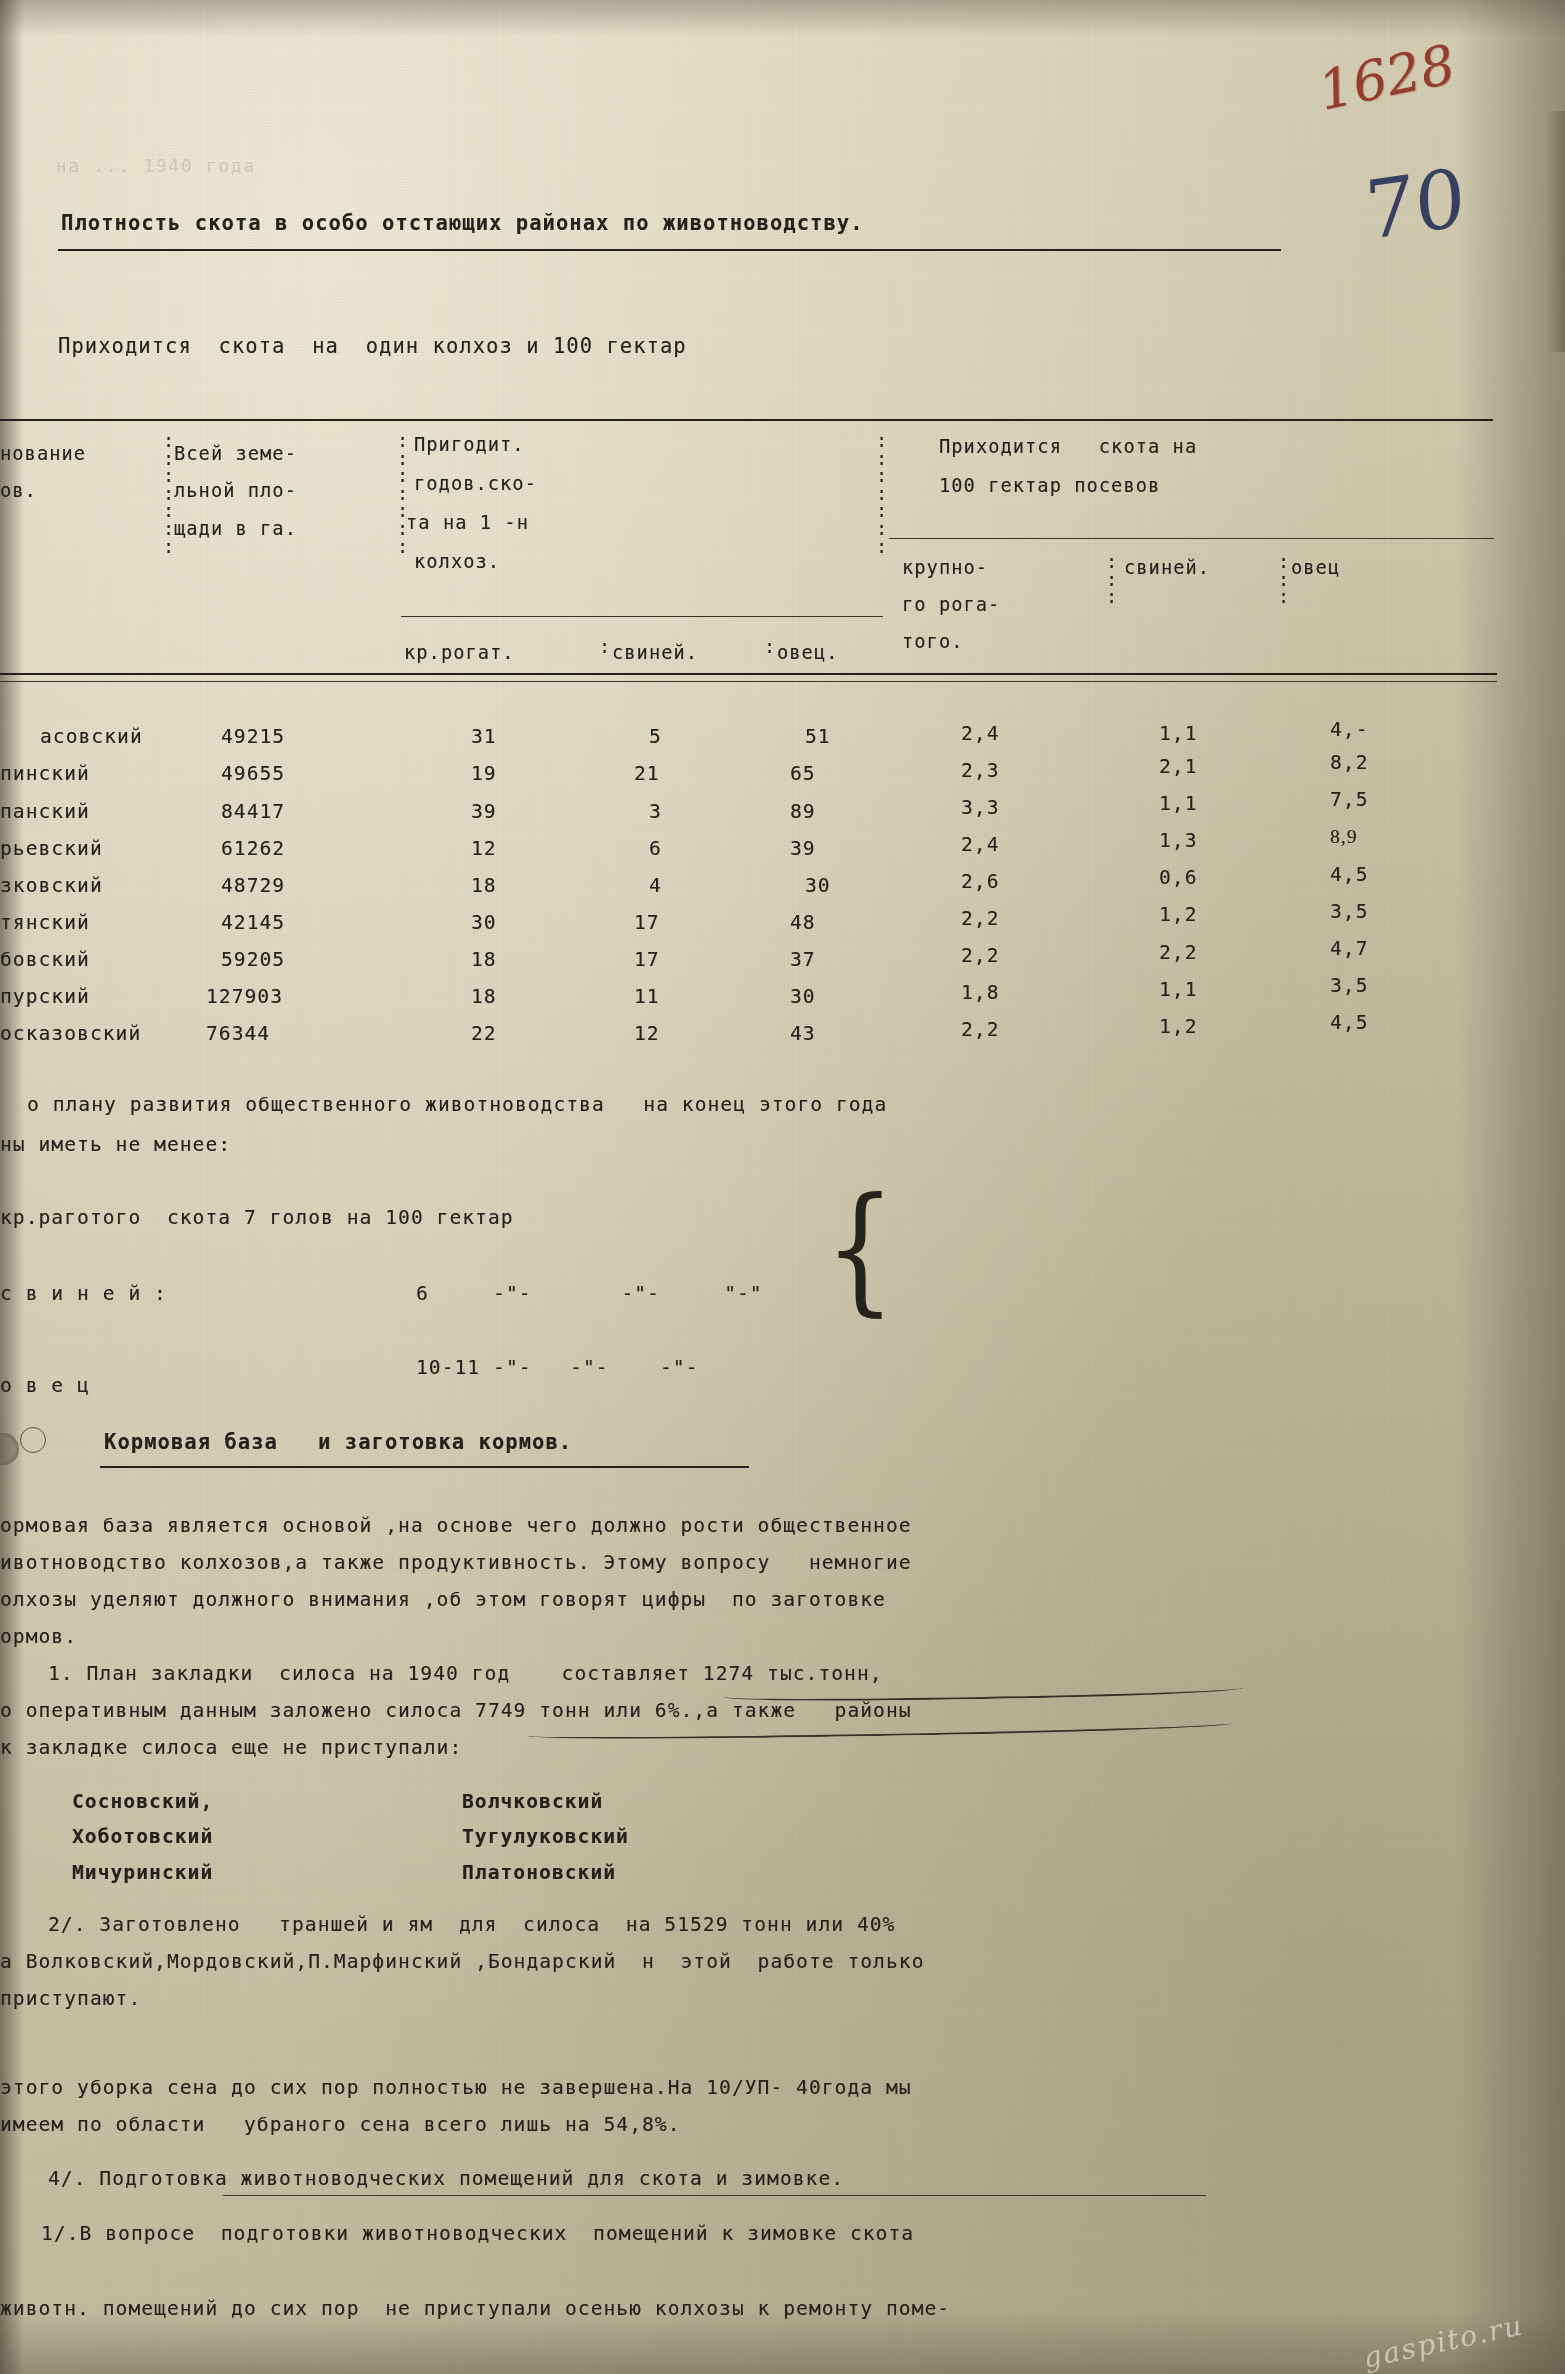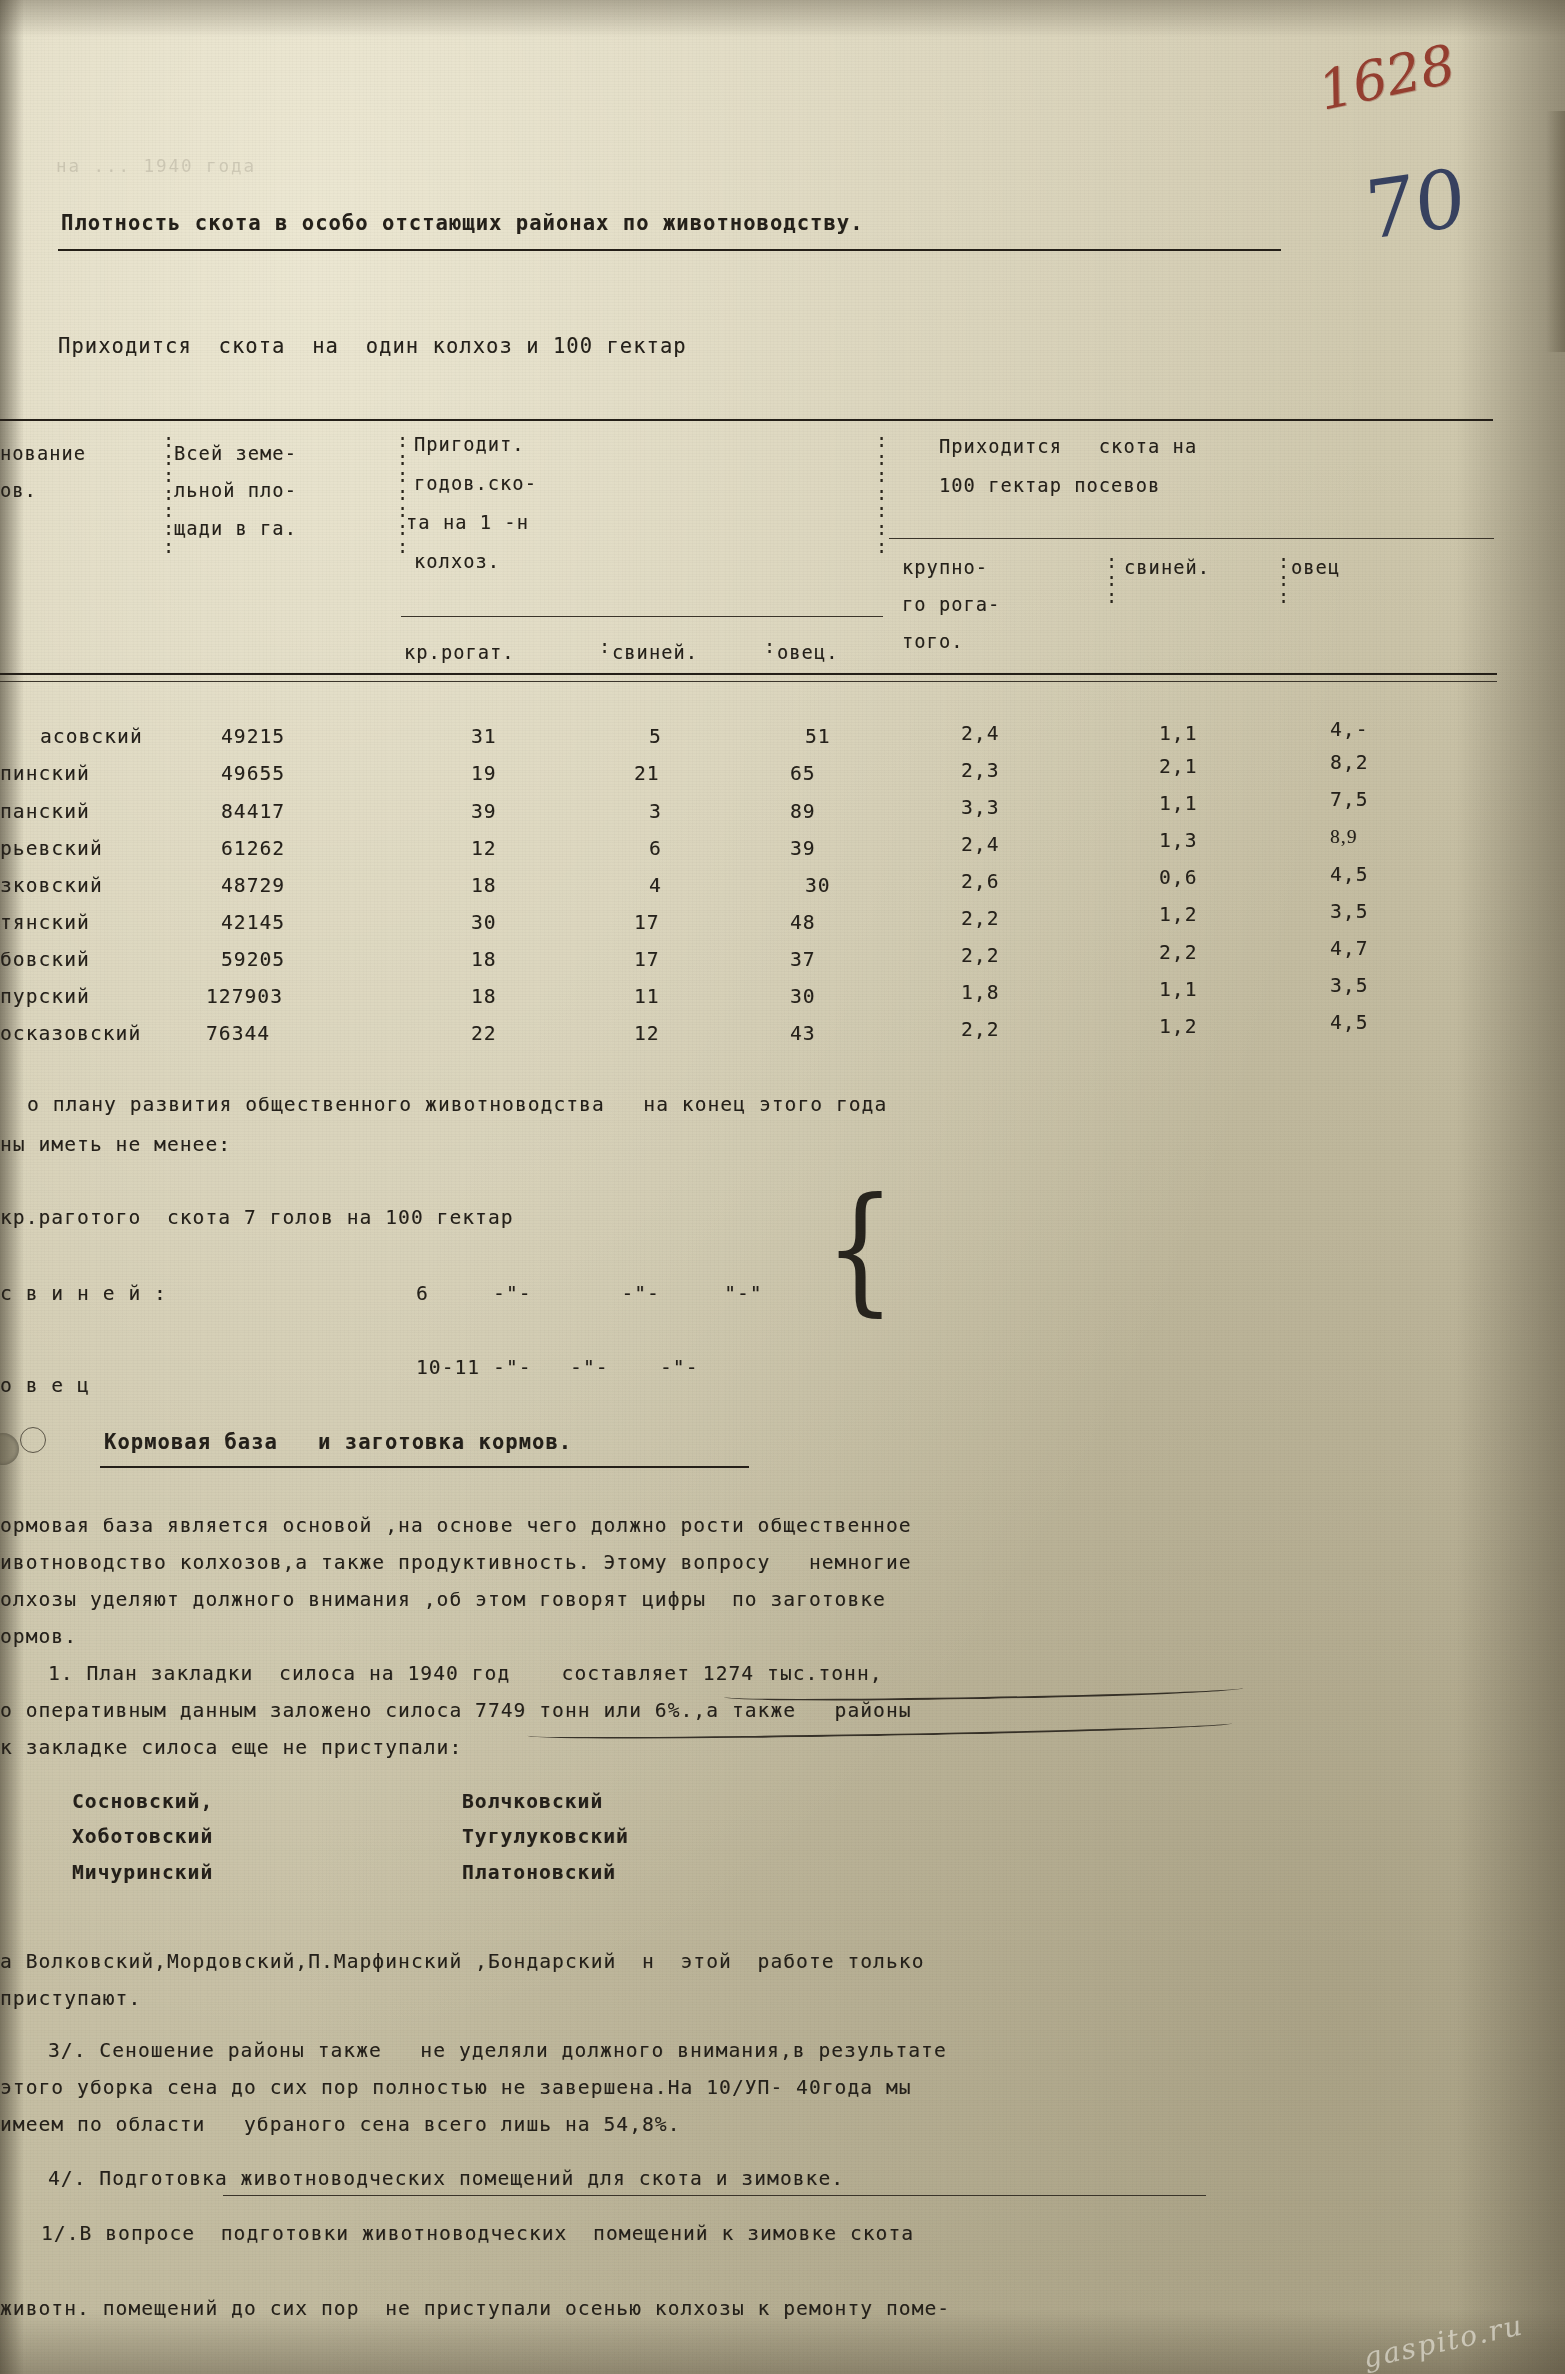--- a/index.html
+++ b/index.html
@@ -342,24 +342,24 @@
   <div class="handstroke" style="left:724px; top:1686px; width:519px; height:11px;"></div>
   <div class="handstroke" style="left:527px; top:1723px; width:705px; height:11px;"></div>
 
   <div class="txt t21 bold" style="left:72px;  top:1790px;">Сосновский,</div>
   <div class="txt t21 bold" style="left:72px;  top:1825px;">Хоботовский</div>
   <div class="txt t21 bold" style="left:72px;  top:1861px;">Мичуринский</div>
   <div class="txt t21 bold" style="left:462px; top:1790px;">Волчковский</div>
   <div class="txt t21 bold" style="left:462px; top:1825px;">Тугулуковский</div>
   <div class="txt t21 bold" style="left:462px; top:1861px;">Платоновский</div>
 
+  <div class="txt t21" style="left:48px; top:1913px;">2/. Заготовлено   траншей и ям  для  силоса  на 51529 тонн или 40%</div>
   <div class="txt t21" style="left:0px;  top:1950px;">а Волковский,Мордовский,П.Марфинский ,Бондарский  н  этой  работе только</div>
   <div class="txt t21" style="left:0px;  top:1987px;">приступают.</div>
 
-  <div class="txt t21" style="left:48px; top:2039px;">3/. Сеношение районы также   не уделяли должного внимания,в результате</div>
   <div class="txt t21" style="left:0px;  top:2076px;">этого уборка сена до сих пор полностью не завершена.На 10/УП- 40года мы</div>
   <div class="txt t21" style="left:0px;  top:2113px;">имеем по области   убраного сена всего лишь на 54,8%.</div>
 
   <div class="txt t21" style="left:48px; top:2167px;">4/. Подготовка животноводческих помещений для скота и зимовке.</div>
   <div class="rule thin" style="left:223px; top:2195px; width:983px;"></div>
 
   <div class="txt t21" style="left:41px; top:2222px;">1/.В вопросе  подготовки животноводческих  помещений к зимовке скота</div>
   <div class="txt t21" style="left:0px;  top:2297px;">животн. помещений до сих пор  не приступали осенью колхозы к ремонту поме-</div>
 
   <div class="watermark">gaspito.ru</div>

